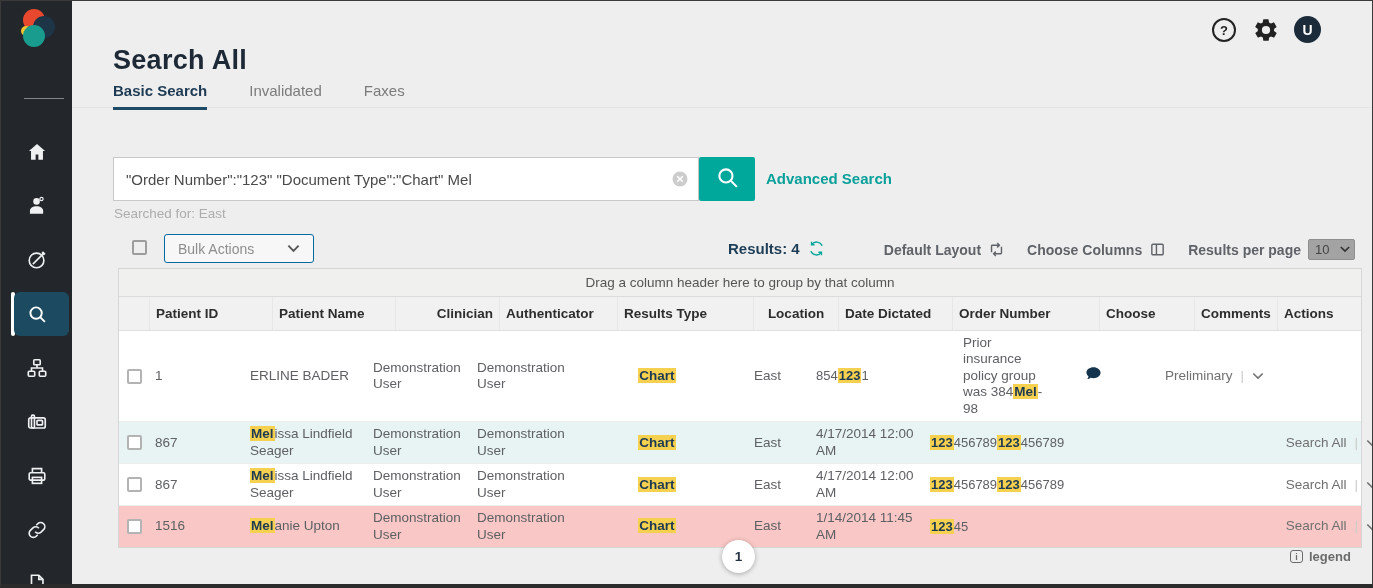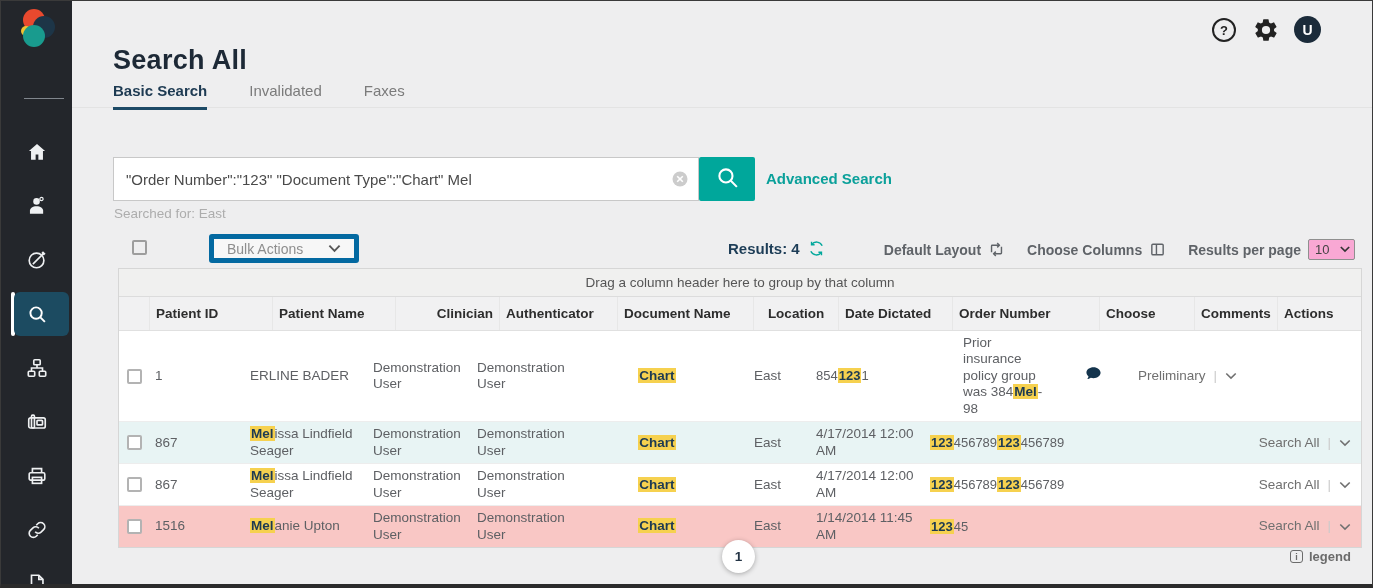--- a/index.html
+++ b/index.html
@@ -38,48 +38,48 @@
     font-family:"Liberation Sans",sans-serif; outline:none; }
   .clear-btn { position:absolute; left:671px; top:170px; width:16px; height:16px; cursor:pointer; }
   .search-btn { position:absolute; left:698px; top:156px; width:56px; height:44px; background:#00a79b;
     border-radius:2px; display:flex; align-items:center; justify-content:center; cursor:pointer; }
   .advanced { position:absolute; left:765px; top:169px; font-size:15px; font-weight:700; color:#0aa09a; cursor:pointer; }
   .searched-for { position:absolute; left:113px; top:205px; font-size:13.5px; color:#adadad; }
   
   .cb { width:15px; height:15px; border:2px solid #9d9d9d; border-radius:2px; background:transparent; cursor:pointer; }
   .select-all { position:absolute; left:131px; top:239px; }
   .bulk { position:absolute; left:163px; top:233px; width:150px; height:29px; background:#f7f7f7;
-    border:5px solid #0369a1; border-radius:3px; display:flex; align-items:center; justify-content:space-between;
-    padding:0 13px; color:#8e8e8e; font-size:14px; cursor:pointer;margin-left:45px; }
+    border:1px solid #0369a1; border-radius:3px; display:flex; align-items:center; justify-content:space-between;
+    padding:0 13px; color:#8e8e8e; font-size:14px; cursor:pointer; }
   .results { position:absolute; left:727px; top:239px; display:flex; align-items:center; gap:8px;
     font-size:15px; font-weight:700; color:#1d3d57; }
   .layout-bar { position:absolute; right:17px; top:238px; display:flex; align-items:center; font-size:14px; font-weight:700; color:#5f6368; }
   .layout-bar .lbl { cursor:pointer; }
   .layout-bar .ic { margin:0 22px 0 7px; display:flex; cursor:pointer; }
   .layout-bar .ic:last-of-type { margin-right:0; }
-  .page-size { width:47px; height:21px; margin-left:7px; background:#f9a8d4; border:1px solid #8f8f8f; border-radius:2px;
+  .page-size { width:47px; height:21px; margin-left:7px; background:#a3a3a3; border:1px solid #8f8f8f; border-radius:2px;
     font-size:13px; font-weight:400; color:#444; display:flex; align-items:center; justify-content:space-between;
     padding:0 4px 0 6px; cursor:pointer; }
   
   .table { position:absolute; left:117px; top:267px; width:1244px; background:#fff;
     border:1px solid #d6d6d6; font-size:13.5px; }
   .group-bar { height:28px; line-height:28px; background:#f0f0ef; border-bottom:1px solid #dcdcdc;
     text-align:center; color:#555; font-size:13.5px; }
   .thead { display:flex; background:#f1f1f2; border-bottom:1px solid #e0e0e0; font-weight:700; color:#2d2d2d; }
   .th { padding:9px 6px; border-left:1px solid #e7e7e7; cursor:pointer; }
   .th:first-child { border-left:none; }
   .tr { display:flex; border-bottom:1px solid #ededed; color:#5e6064; align-items:center; background:#fff; }
   .tr:last-child { border-bottom:none; }
   .tr.bg-teal { background:#e8f4f4; }
   .tr.bg-pink { background:#f9c7c5; }
   .td { padding:4px 6px; line-height:1.22; }
   .td.center { text-align:center; }
   .td.flex-center { display:flex; align-items:center; justify-content:center; }
   .td.nowrap { white-space:nowrap; font-size:13px; }
-  .td.actions { display:flex; align-items:center; justify-content:flex-end; gap:8px; padding-right:12px; color:#707070; }
+  .td.actions { display:flex; align-items:center; justify-content:flex-end; gap:8px; padding-right:12px; color:#707070;margin-left:27px; }
   .sep { color:#cbcbcb; }
   .hl { background:#f6d14f; color:#1d3a52; font-weight:700; padding:0 1px; }
   .row-cb { width:15px; height:15px; border:2px solid #b3b3b3; border-radius:2px; background:#fff; margin:0 auto; cursor:pointer; }
   .chev { display:inline-flex; cursor:pointer; }
   
   .pager { position:absolute; left:721px; top:539px; width:33px; height:33px; border-radius:50%; background:#fff;
     box-shadow:0 1px 5px rgba(0,0,0,.3); display:flex; align-items:center; justify-content:center;
     font-size:13.5px; font-weight:700; color:#253546; cursor:pointer; }
   .legend { position:absolute; left:1289px; top:548px; display:flex; align-items:center; gap:6px;
     font-size:13px; font-weight:700; color:#6b6b6b; cursor:pointer; }
@@ -269,21 +269,21 @@
   </div>
 
   <div class="table">
     <div class="group-bar">Drag a column header here to group by that column</div>
     <div class="thead">
         <div class="th" style="width: 30px; flex: 0 0 30px;"></div>
         <div class="th" style="width: 95px; flex: 0 0 95px;">Patient ID</div>
         <div class="th" style="width: 123px; flex: 0 0 123px; margin-left: 28px;">Patient Name</div>
         <div class="th" style="width: 104px; flex: 0 0 104px; text-align: right;">Clinician</div>
         <div class="th" style="width: 118px; flex: 0 0 118px;">Authenticator</div>
-        <div class="th" style="width: 136px; flex: 0 0 136px;">Document Name</div>
+        <div class="th" style="width: 136px; flex: 0 0 136px;">Results Type</div>
         <div class="th" style="width: 85px; flex: 0 0 85px; text-align: center;">Location</div>
         <div class="th" style="width: 114px; flex: 0 0 114px;">Date Dictated</div>
         <div class="th" style="width: 147px; flex: 0 0 147px;">Order Number</div>
         <div class="th" style="width: 95px; flex: 0 0 95px;">Choose</div>
         <div class="th" style="width: 83px; flex: 0 0 83px;">Comments</div>
         <div class="th" style="width: 114px; flex: 0 0 114px;">Actions</div>
       </div>
     <div class="tbody">
         <div class="tr" style="min-height: 80px;">
           <div class="td" style="width: 30px; flex: 0 0 30px;">

